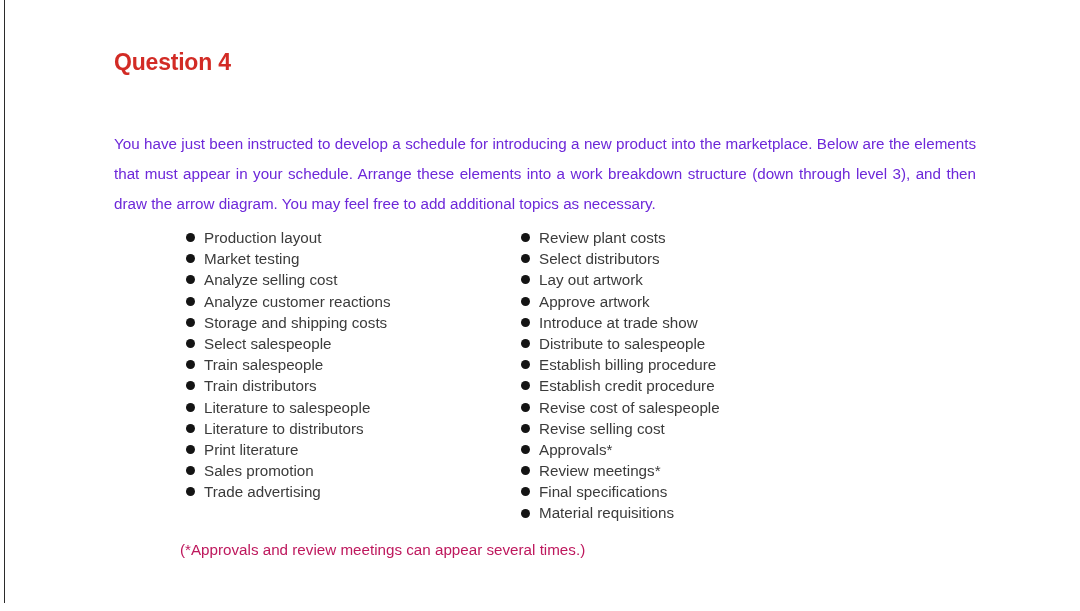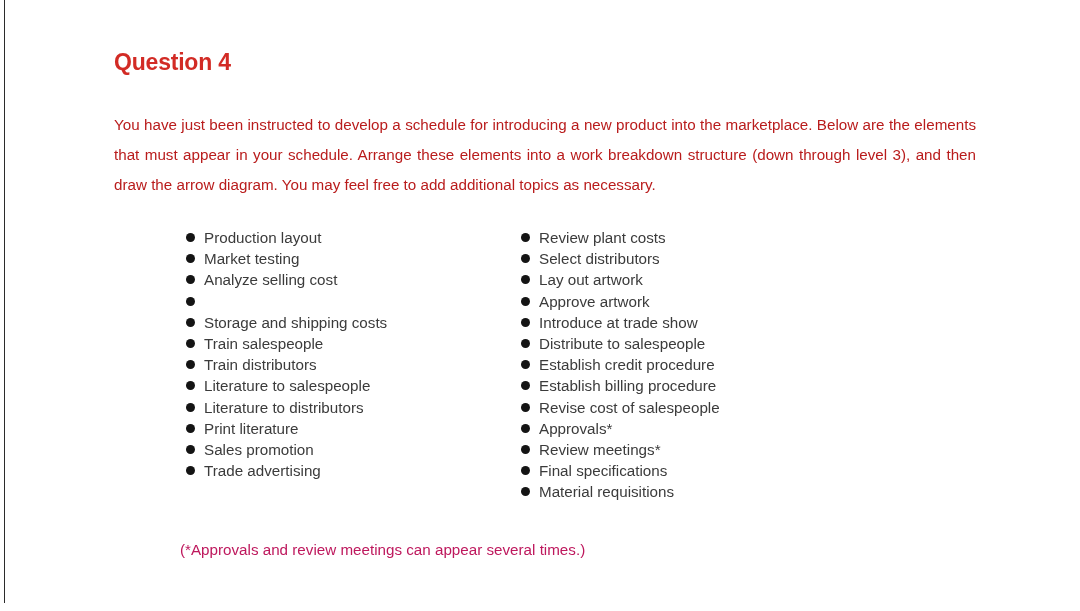--- a/index.html
+++ b/index.html
@@ -41,27 +41,27 @@
     top: 36px;
     font-size: 23px;
     font-weight: bold;
     letter-spacing: -0.2px;
     line-height: 1;
   }
 
   .q-body {
     position: absolute;
     left: 114px;
-    top: 95px;
+    top: 114px;
     width: 862px;
     font-size: 15.2px;
     line-height: 30px;
     text-align: justify;
     text-justify: inter-word;
-    color: #b91c1c;
+    color: #6d28d9;
   }
 
   .lists {
     position: absolute;
     left: 186px;
     top: 227px;
     width: 720px;
     display: flex;
     flex-direction: row;
     gap: 0;
@@ -134,24 +134,29 @@
         <li class="bullet-item">
           <span class="dot"></span>
           <span class="bullet-label">Market testing</span>
         </li>
         <li class="bullet-item">
           <span class="dot"></span>
           <span class="bullet-label">Analyze selling cost</span>
         </li>
         <li class="bullet-item">
           <span class="dot"></span>
+          <span class="bullet-label">Analyze customer reactions</span>
         </li>
         <li class="bullet-item">
           <span class="dot"></span>
           <span class="bullet-label">Storage and shipping costs</span>
+        </li>
+        <li class="bullet-item">
+          <span class="dot"></span>
+          <span class="bullet-label">Select salespeople</span>
         </li>
         <li class="bullet-item">
           <span class="dot"></span>
           <span class="bullet-label">Train salespeople</span>
         </li>
         <li class="bullet-item">
           <span class="dot"></span>
           <span class="bullet-label">Train distributors</span>
         </li>
         <li class="bullet-item">
@@ -198,29 +203,33 @@
         <li class="bullet-item">
           <span class="dot"></span>
           <span class="bullet-label">Introduce at trade show</span>
         </li>
         <li class="bullet-item">
           <span class="dot"></span>
           <span class="bullet-label">Distribute to salespeople</span>
         </li>
         <li class="bullet-item">
           <span class="dot"></span>
+          <span class="bullet-label">Establish billing procedure</span>
+        </li>
+        <li class="bullet-item">
+          <span class="dot"></span>
           <span class="bullet-label">Establish credit procedure</span>
         </li>
         <li class="bullet-item">
           <span class="dot"></span>
-          <span class="bullet-label">Establish billing procedure</span>
-        </li>
-        <li class="bullet-item">
-          <span class="dot"></span>
           <span class="bullet-label">Revise cost of salespeople</span>
+        </li>
+        <li class="bullet-item">
+          <span class="dot"></span>
+          <span class="bullet-label">Revise selling cost</span>
         </li>
         <li class="bullet-item">
           <span class="dot"></span>
           <span class="bullet-label">Approvals*</span>
         </li>
         <li class="bullet-item">
           <span class="dot"></span>
           <span class="bullet-label">Review meetings*</span>
         </li>
         <li class="bullet-item">

